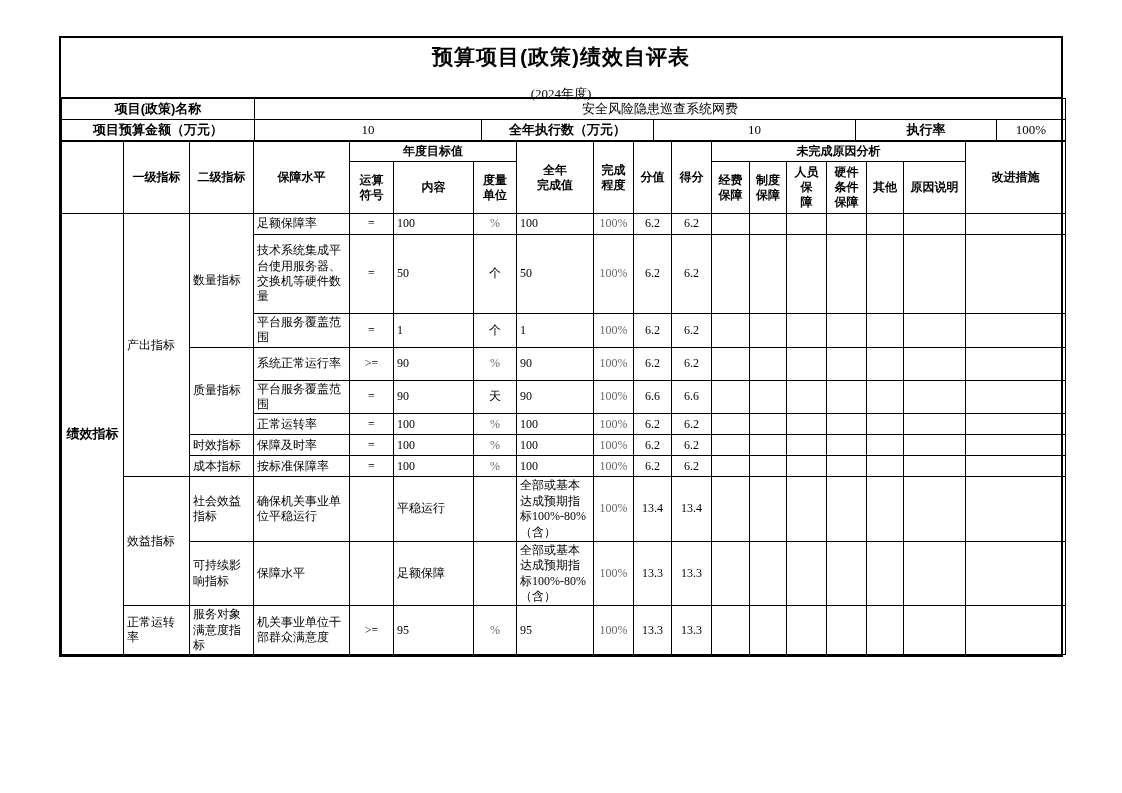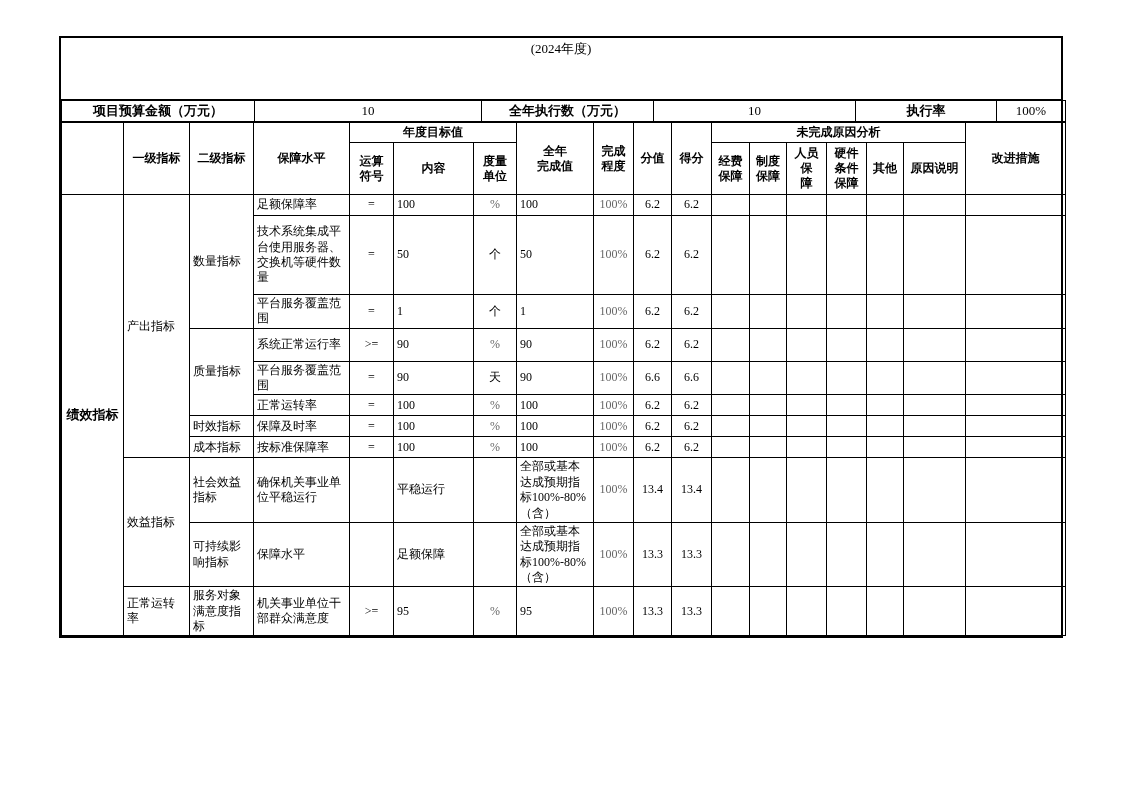--- a/index.html
+++ b/index.html
@@ -1,52 +1,57 @@
 <!DOCTYPE html>
 <html><head>
 <meta charset="utf-8">
 <style>
   html,body{margin:0;padding:0;background:#ffffff;width:1122px;height:793px;overflow:hidden;
     font-family:"Liberation Serif", serif;color:#000;}
   .sheet{position:absolute;left:59px;top:36px;width:1004px;}
   .outer{border:2px solid #000;}
   .titlebox{border-bottom:1px solid #000;height:59px;text-align:center;}
   .title{font-family:"Liberation Sans", sans-serif;font-weight:bold;font-size:21px;padding-top:5px;letter-spacing:1px;}
-  .subtitle{font-size:13px;margin-top:2px;}
+  .subtitle{font-size:13px;margin-top:14px;}
   table{border-collapse:collapse;width:100%;table-layout:fixed;}
   td{border:1px solid #000;overflow:hidden;vertical-align:middle;padding:1px 3px;word-break:break-all;}
   .lbl{font-family:"Liberation Sans", sans-serif;font-weight:bold;font-size:13px;text-align:center;}
   .val{font-size:13px;text-align:center;}
   .hd{font-family:"Liberation Sans", sans-serif;font-weight:bold;font-size:12px;text-align:center;white-space:pre-line;line-height:1.25;}
   .tl{font-size:12px;text-align:left;line-height:1.28;}
   .ct{font-size:12px;text-align:center;line-height:1.28;}
   .gray{color:#666;}
   .goaltxt{font-size:13px;text-align:left;}
   .pageno{position:absolute;left:0;top:719px;width:100%;text-align:center;font-size:12px;margin-top:40px;}
 </style>
 </head>
 <body>
 
 <div class="sheet">
   <div class="outer">
 
     <div class="titlebox">
+      <div class="title">预算项目(政策)绩效自评表</div>
       <div class="subtitle">(2024年度)</div>
     </div>
 
     <table>
       <colgroup>
           <col style="width:193px">
           <col style="width:227px">
           <col style="width:172px">
           <col style="width:202px">
           <col style="width:141px">
           <col style="width:69px">
         </colgroup>
       <tbody>
+          <tr style="height:21px">
+        <td class="lbl">项目(政策)名称</td>
+        <td class="val" colspan="5">安全风险隐患巡查系统网费</td>
+      </tr>
       <tr style="height:20px">
         <td class="lbl">项目预算金额（万元）</td>
         <td class="val">10</td>
         <td class="lbl">全年执行数（万元）</td>
         <td class="val">10</td>
         <td class="lbl">执行率</td>
         <td class="val">100%</td>
       </tr>
     </tbody>
       </table>

